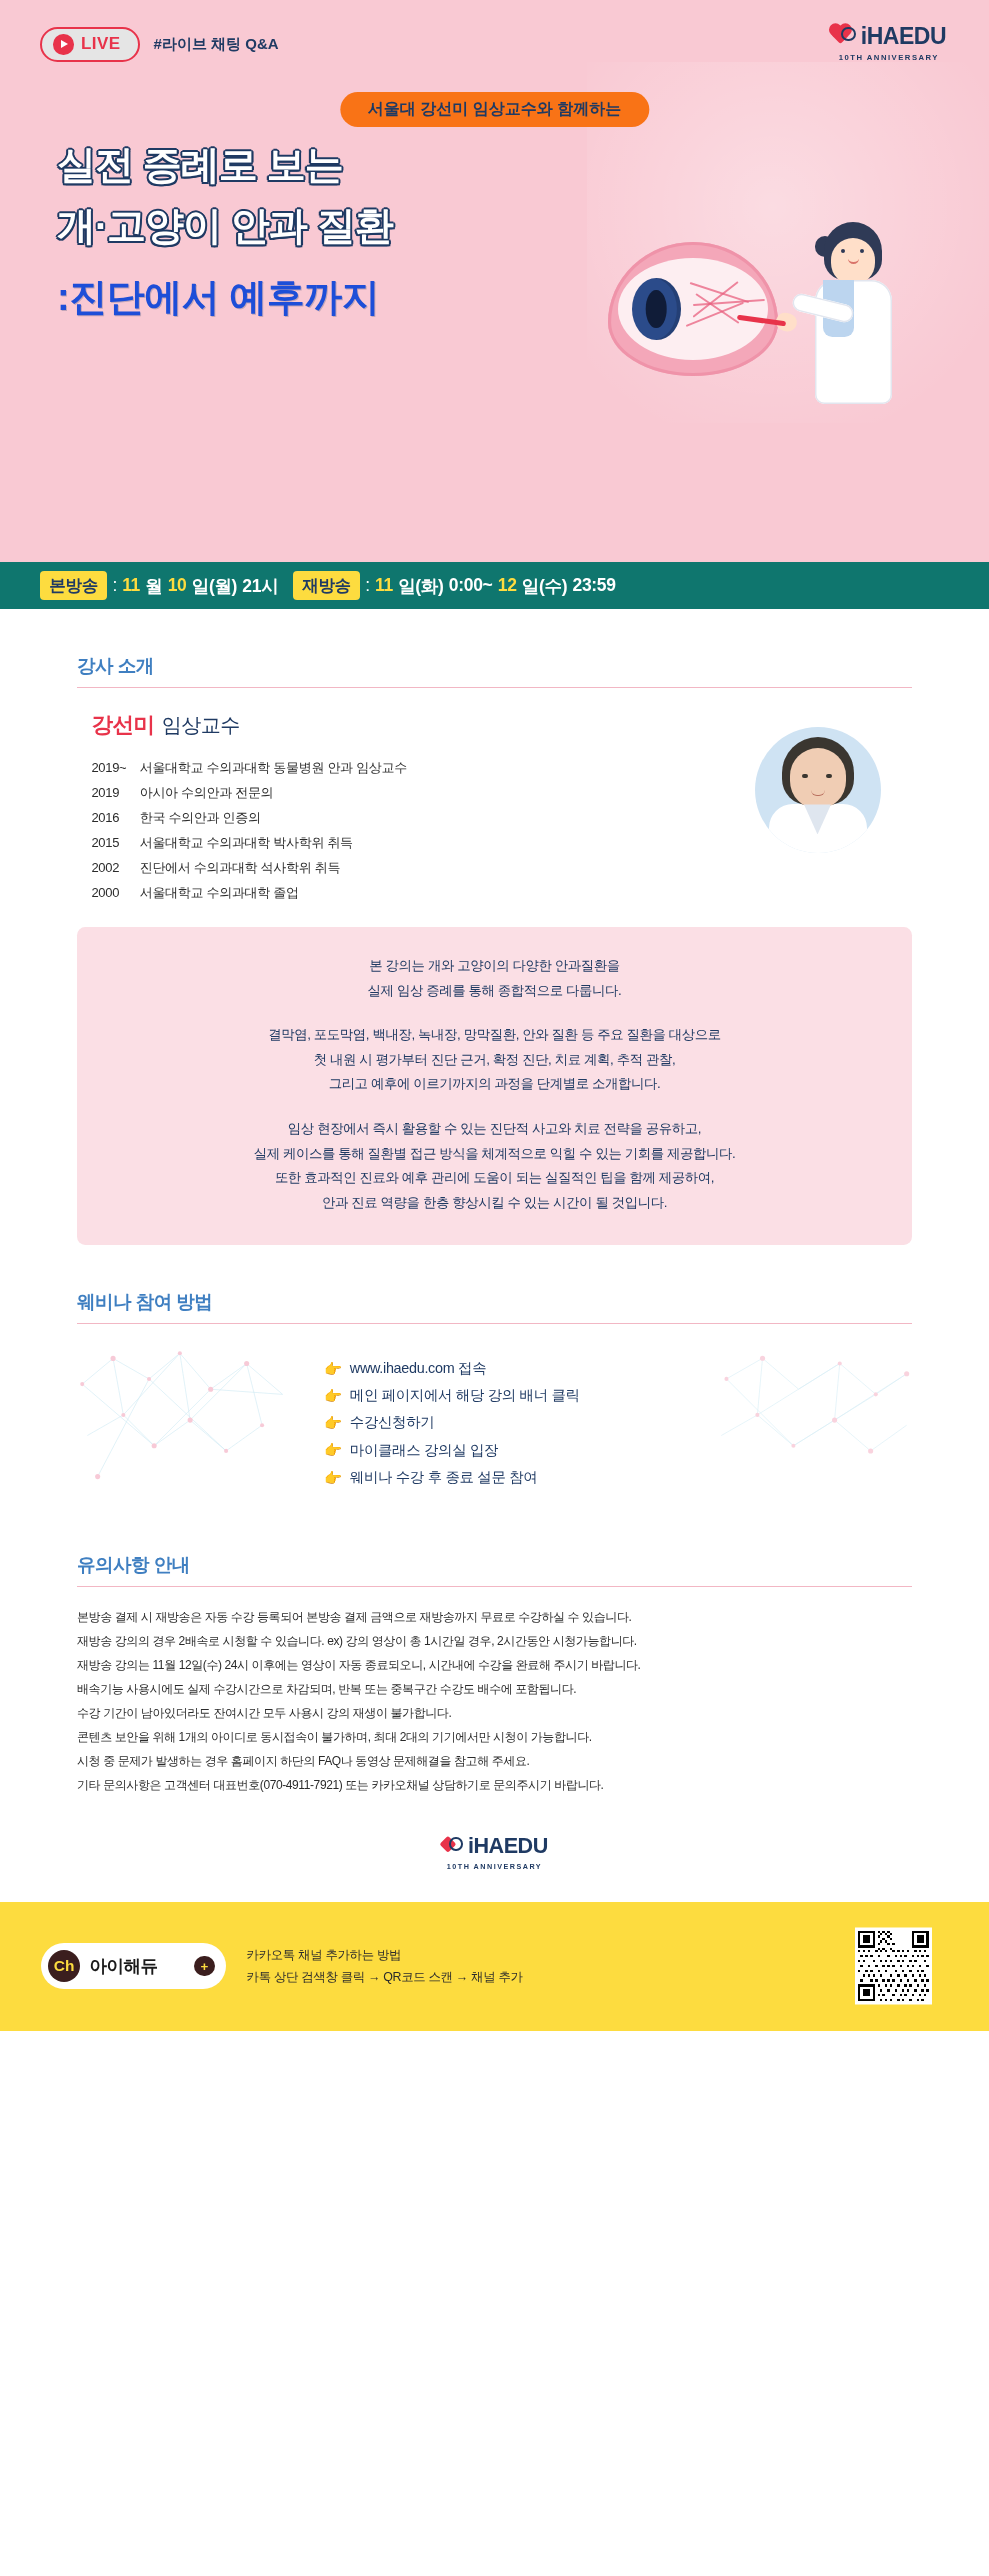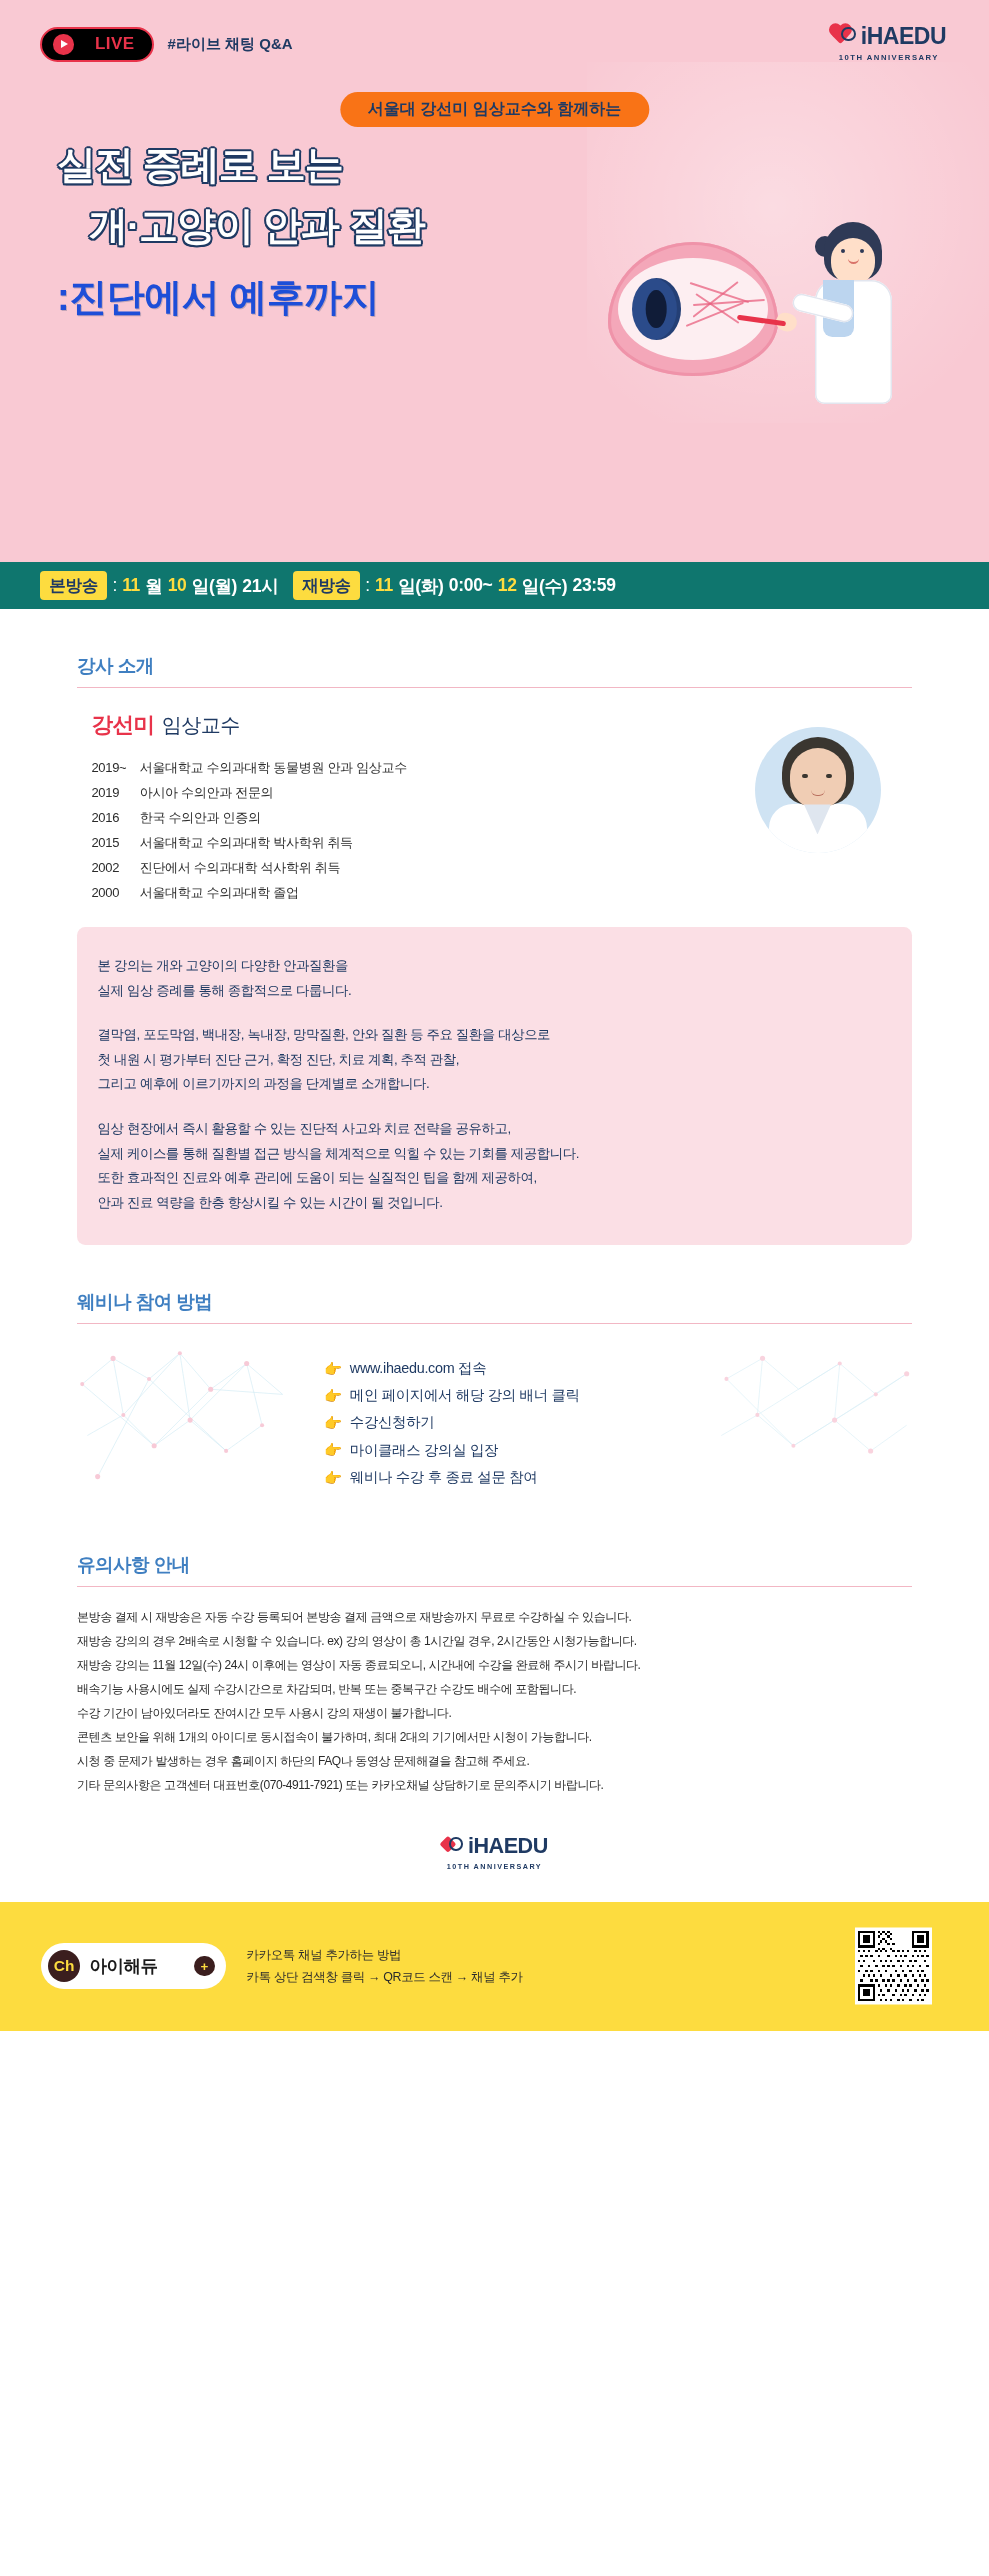--- a/index.html
+++ b/index.html
@@ -37,22 +37,22 @@
     position: absolute;
     left: 40px;
     top: 27px;
     display: flex;
     align-items: center;
     gap: 13.4px;
   }
   .live-badge {
     display: flex;
     align-items: center;
-    gap: 21px;
-    background: #000000;
+    gap: 7px;
+    background: #e5e5e5;
     border: 2.1px solid #e8334a;
     border-radius: 31px;
     padding: 5.2px 17.5px 5.2px 11.3px;
   }
   .live-badge .play {
     width: 20.6px;
     height: 20.6px;
     border-radius: 50%;
     background: #e8334a;
     position: relative;
@@ -162,21 +162,21 @@
     font-size: 39px;
     font-weight: bold;
     letter-spacing: -1px;
     line-height: 1.32;
     text-shadow:
       -1.5px -1.5px 0 #1f3a63, 1.5px -1.5px 0 #1f3a63,
       -1.5px  1.5px 0 #1f3a63, 1.5px  1.5px 0 #1f3a63,
        0   -2.1px 0 #1f3a63, 0    2.1px 0 #1f3a63,
       -2.1px  0   0 #1f3a63, 2.1px  0   0 #1f3a63;
   }
-  .title-line.second { margin-top: 9.3px; margin-left: 32px; }
+  .title-line.second { margin-top: 9.3px; }
   .title-sub {
     margin-top: 20.6px;
     color: #1d4ed8;
     font-size: 38px;
     font-weight: bold;
     letter-spacing: -0.5px;
     text-shadow: 1px 1px 0 rgba(31,58,99,0.25);
   }
 
   
@@ -474,20 +474,21 @@
     background: #dfe6ef;
     clip-path: polygon(50% 100%, 0 0, 100% 0);
   }
 
   
   .lecture-box {
     margin-top: 20.6px;
     background: #fbdfe5;
     border-radius: 8.2px;
     padding: 27px 20.6px 29px;
+    text-align: center;
   }
   .lec-para {
     color: #1f3a63;
     font-size: 13.4px;
     line-height: 1.85;
     letter-spacing: -0.4px;
   }
   .lec-para + .lec-para { margin-top: 19.6px; }
 
   

